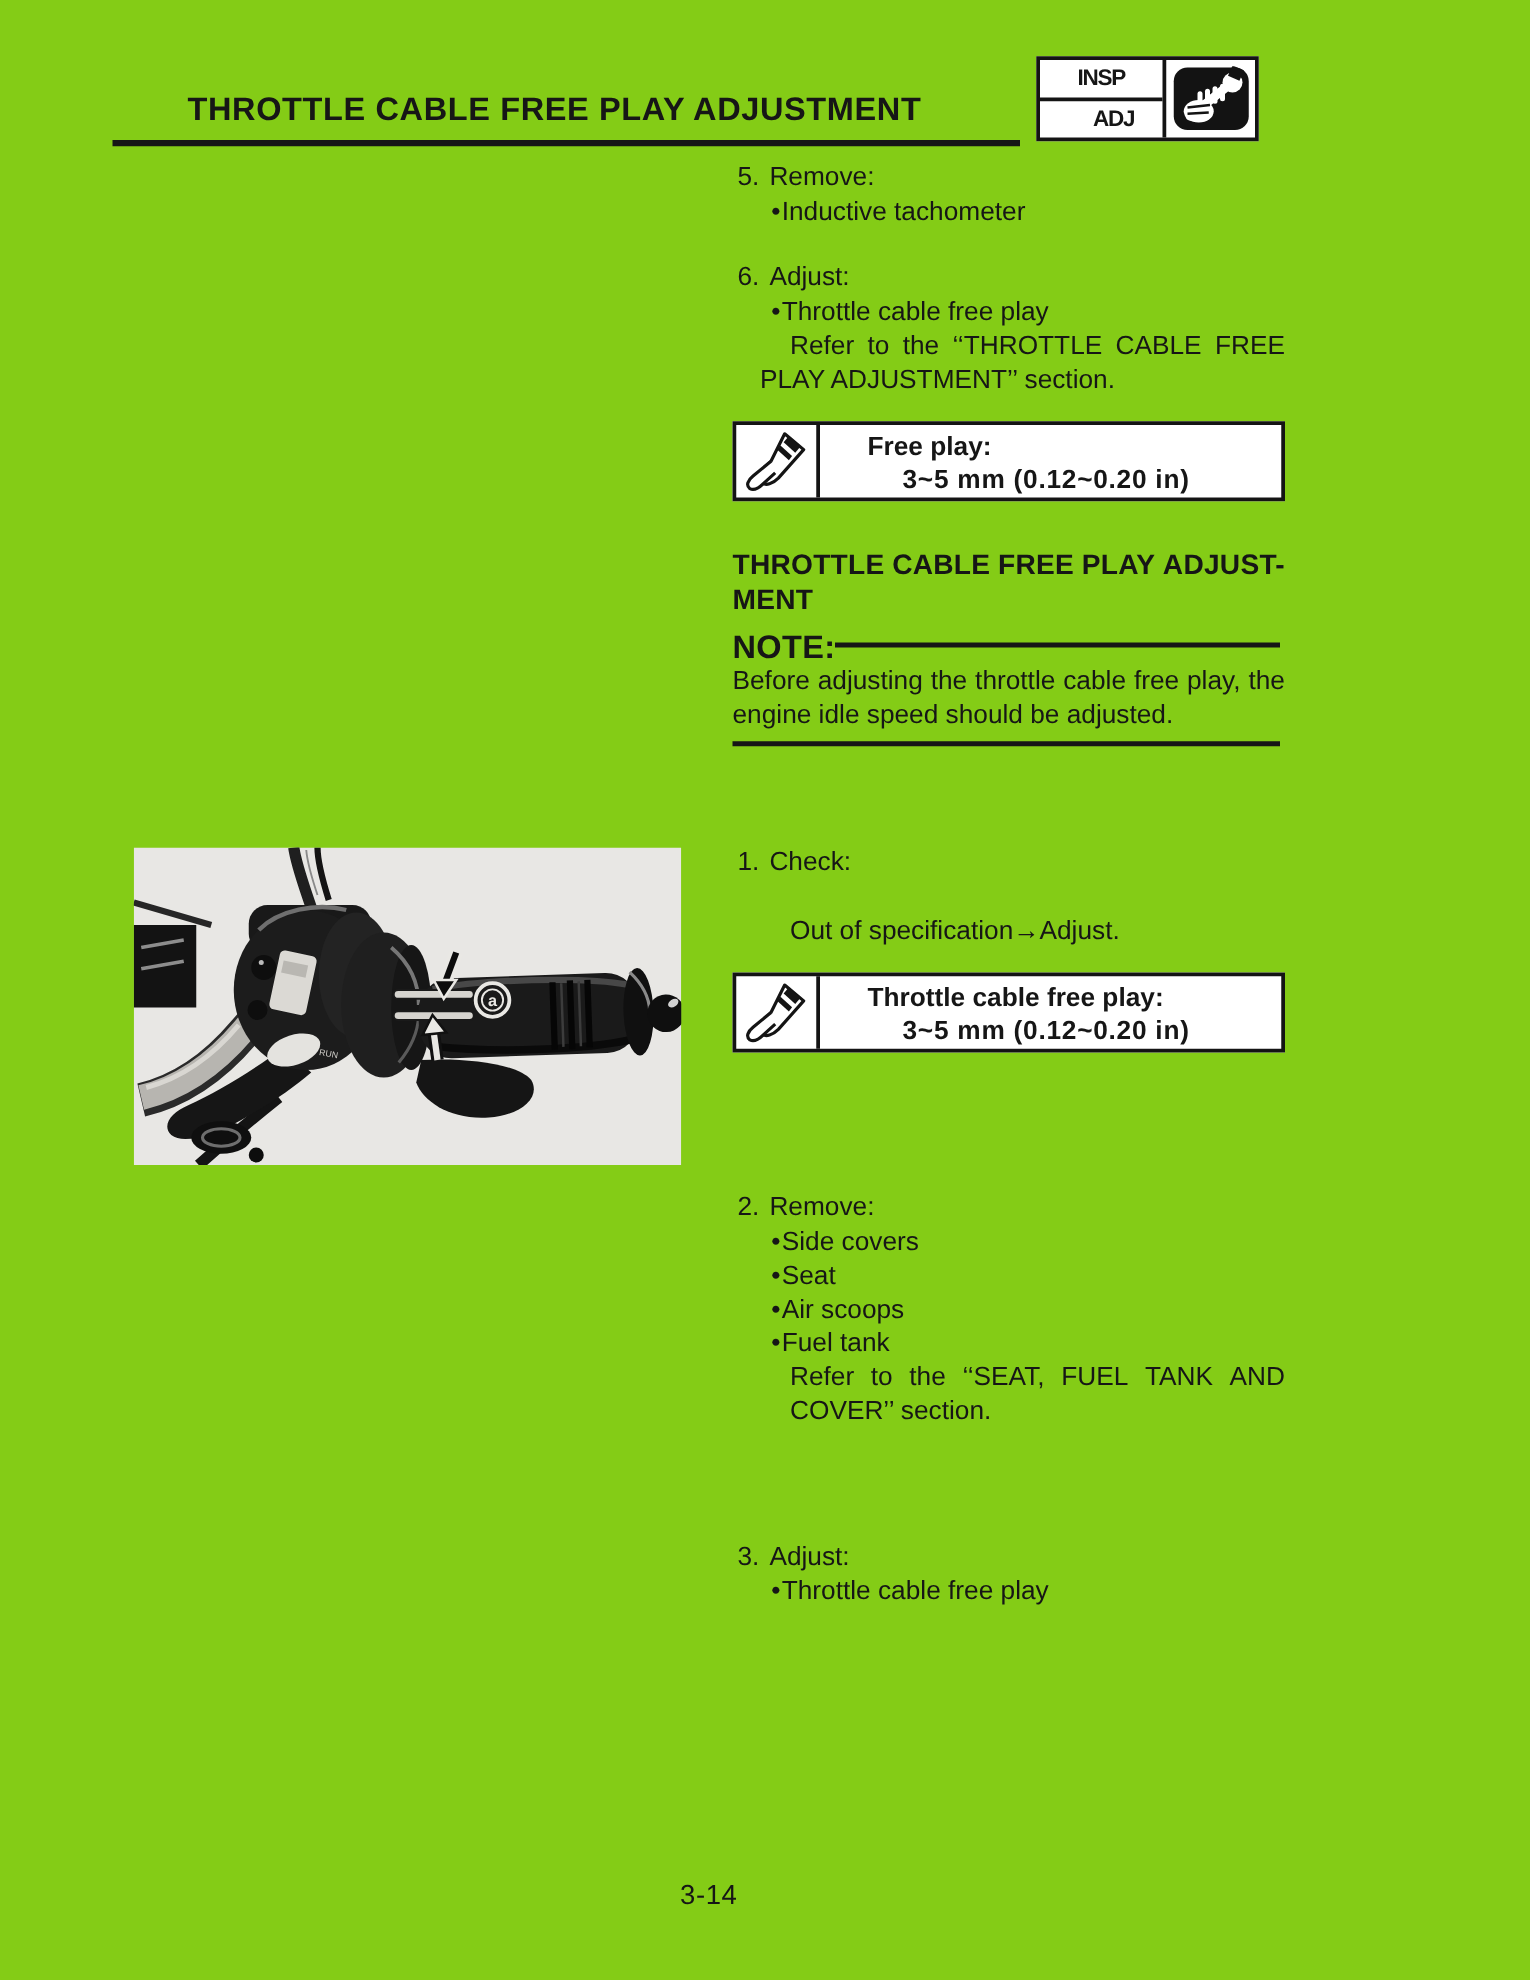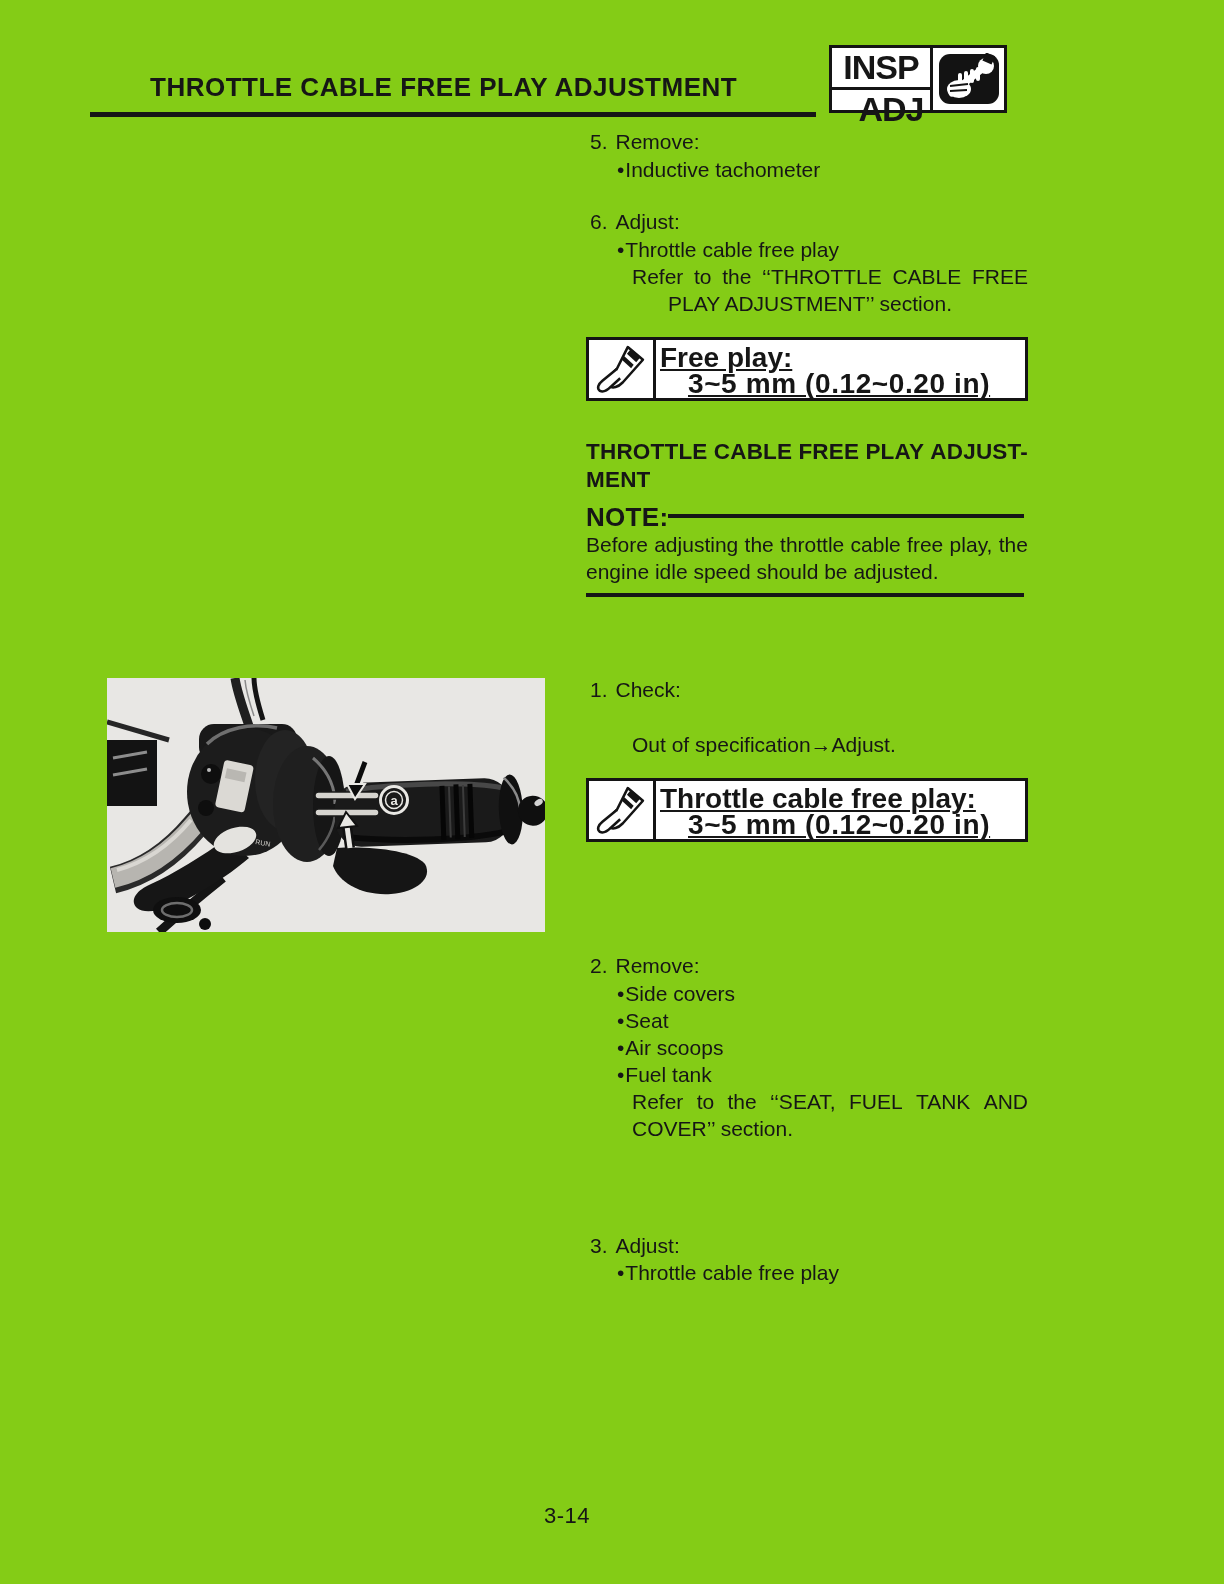--- a/index.html
+++ b/index.html
@@ -19,29 +19,29 @@
     display:inline-flex;align-items:center;justify-content:center;
     width:25px;height:25px;border:2px solid #161616;border-radius:50%;
     font-size:17px;line-height:1;margin-left:9px;vertical-align:-5px;box-sizing:border-box;
   }
   .badge{
     position:absolute;left:829px;top:45px;width:178px;height:68px;
     border:3px solid #141414;display:flex;background:#fff;box-sizing:border-box;
   }
   .badge-left{width:98px;border-right:3px solid #141414;display:flex;flex-direction:column;}
   .badge-cell{flex:1;display:flex;align-items:center;justify-content:center;
-    font-weight:bold;font-size:34px;letter-spacing:-1px;}
+    font-weight:bold;font-size:18px;letter-spacing:-1px;}
   .badge-cell-b{border-top:3px solid #141414;padding-left:20px;}
   .badge-right{flex:1;display:flex;align-items:center;justify-content:center;}
   .spec-box{
     position:absolute;left:586px;width:442px;height:64px;border:3px solid #141414;
     display:flex;background:#fff;box-sizing:border-box;
   }
   .spec-icon{width:64px;border-right:3px solid #141414;display:flex;align-items:center;justify-content:center;}
-  .spec-text{padding:5px 0 0 4px;font-weight:bold;font-size:28px;line-height:26px;text-decoration:underline;}
+  .spec-text{padding:5px 0 0 38px;font-weight:bold;font-size:21px;line-height:26px;}
   .spec-value{padding-left:28px;letter-spacing:.6px;}
   .footer{position:absolute;left:507px;top:1503px;width:120px;text-align:center;font-size:22px;letter-spacing:.5px;}
   .photo{position:absolute;left:107px;top:678px;width:438px;height:254px;}
 </style>
 </head>
 <body>
 
 <div class="page">
 
   <div class="title" style="left:150px;top:72px;">THROTTLE CABLE FREE PLAY ADJUSTMENT</div>
@@ -82,21 +82,21 @@
     <span class="bdot">•</span><span>Throttle cable free play</span>
   </div>
   <div class="line jline" style="left: 632px; top: 263px; width: 396px; display: flex; justify-content: space-between;">
       <span>Refer</span>
       <span>to</span>
       <span>the</span>
       <span>‘‘THROTTLE</span>
       <span>CABLE</span>
       <span>FREE</span>
     </div>
-  <div class="line" style="left:668px;top:290px;">PLAY ADJUSTMENT’’ section.</div>
+  <div class="line" style="left:608px;top:290px;">PLAY ADJUSTMENT’’ section.</div>
 
   <div class="spec-box" style="top:337px;">
     <div class="spec-icon">
       <svg width="54" height="52" viewBox="0 0 64 60">
         <path d="M40,4 L58,19 L34,46 C29,51 22,54 18,50 C14,46 16,41 21,36 L27,30 Z" fill="#ffffff" stroke="#141414" stroke-width="3" stroke-linejoin="round"></path>
         <path d="M27,30 L10,44 C5,48 3,53 7,56 C11,58 16,55 20,51 L31,41" fill="#ffffff" stroke="#141414" stroke-width="3" stroke-linejoin="round"></path>
         <path d="M44,6 L55,16 L50,22 L39,12 Z" fill="#141414"></path>
         <path d="M36,15 L47,25 L44,29 L33,19 Z" fill="#141414"></path>
       </svg>
     </div>

